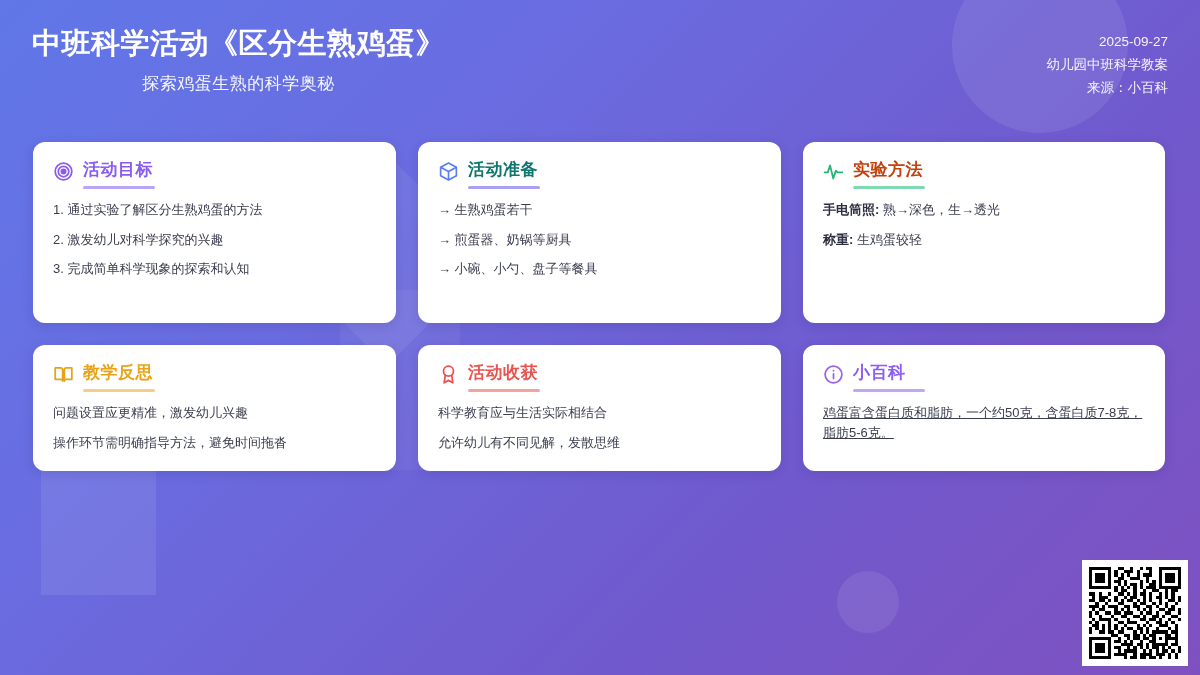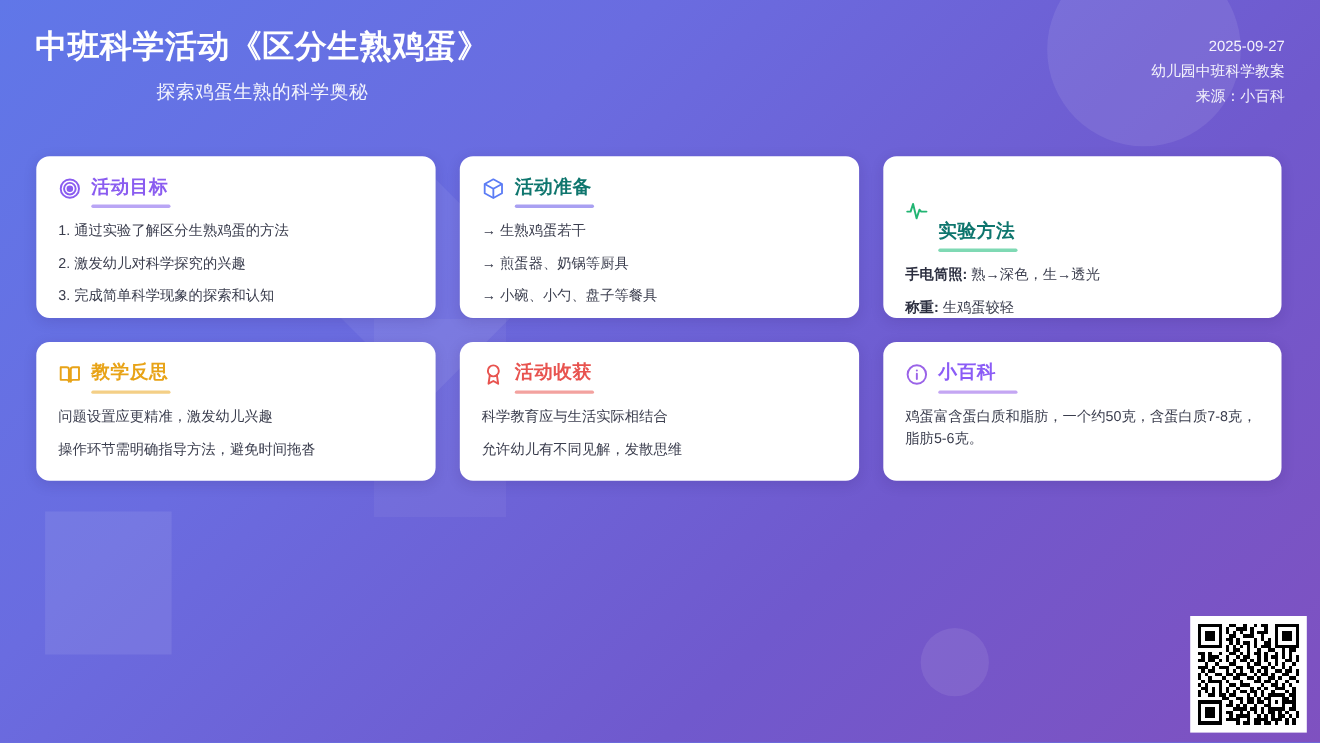--- a/index.html
+++ b/index.html
@@ -85,21 +85,21 @@
     column-gap:22px;
     row-gap:22px;
   }
   .card {
     background:#ffffff;
     border-radius:12px;
     padding:18px 20px 16px 20px;
     box-shadow:0 3px 12px rgba(40,20,90,0.14);
     overflow:hidden;
   }
-  .card.row1 { height:147px; }
+  .card.row1 { height:181px; }
   .card.row2 { height:126px; }
 
   .card-head {
     display:flex;
     align-items:center;
     gap:9px;
     margin-bottom:4px;
   }
   .card-icon { width:21px; height:21px; display:block; flex:none; }
   .card-title {
@@ -119,28 +119,28 @@
   .card-body { margin-top:11px; }
   .li {
     font-size:13px;
     color:#3a3d4d;
     line-height:1.5;
     margin-bottom:10px;
     white-space:nowrap;
   }
   .li:last-child { margin-bottom:0; }
   .li .k { font-weight:700; color:#2c2f40; }
-  .li.wrap { white-space:normal; }
+  .li.wrap { white-space:normal;text-decoration:underline; }
 
   
   .t-purple .card-title { color:#8a5cf0; }
   .t-purple .title-rule { background:#b9a5f5; }
   .t-blue   .card-title { color:#0f766e; }
   .t-blue   .title-rule { background:#a9a0f2; }
-  .t-green  .card-title { color:#0f766e;margin-top:40px; }
+  .t-green  .card-title { color:#c2410c; }
   .t-green  .title-rule { background:#7fd9b4; }
   .t-amber  .card-title { color:#e8a317; }
   .t-amber  .title-rule { background:#f4cf86; }
   .t-red    .card-title { color:#e8534f; }
   .t-red    .title-rule { background:#f3a29f; }
   .t-violet .card-title { color:#8b5cf6; }
   .t-violet .title-rule { background:#c4a6f3; }
 
   
   .qr-wrap {

